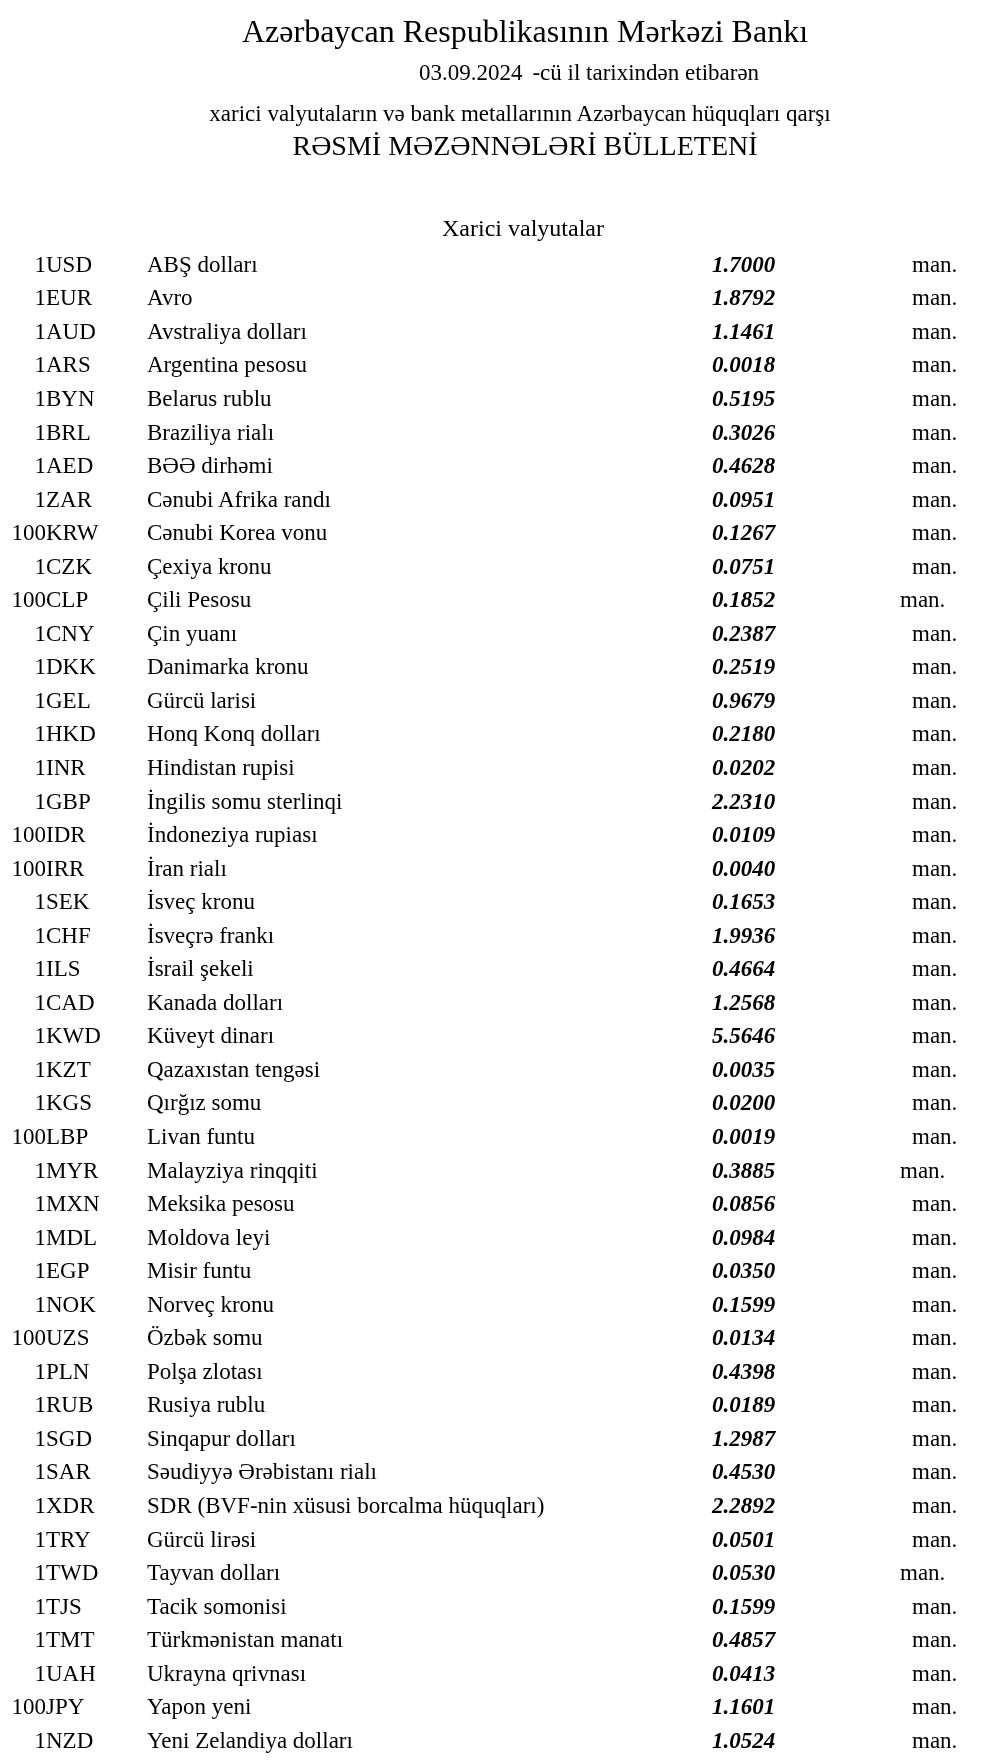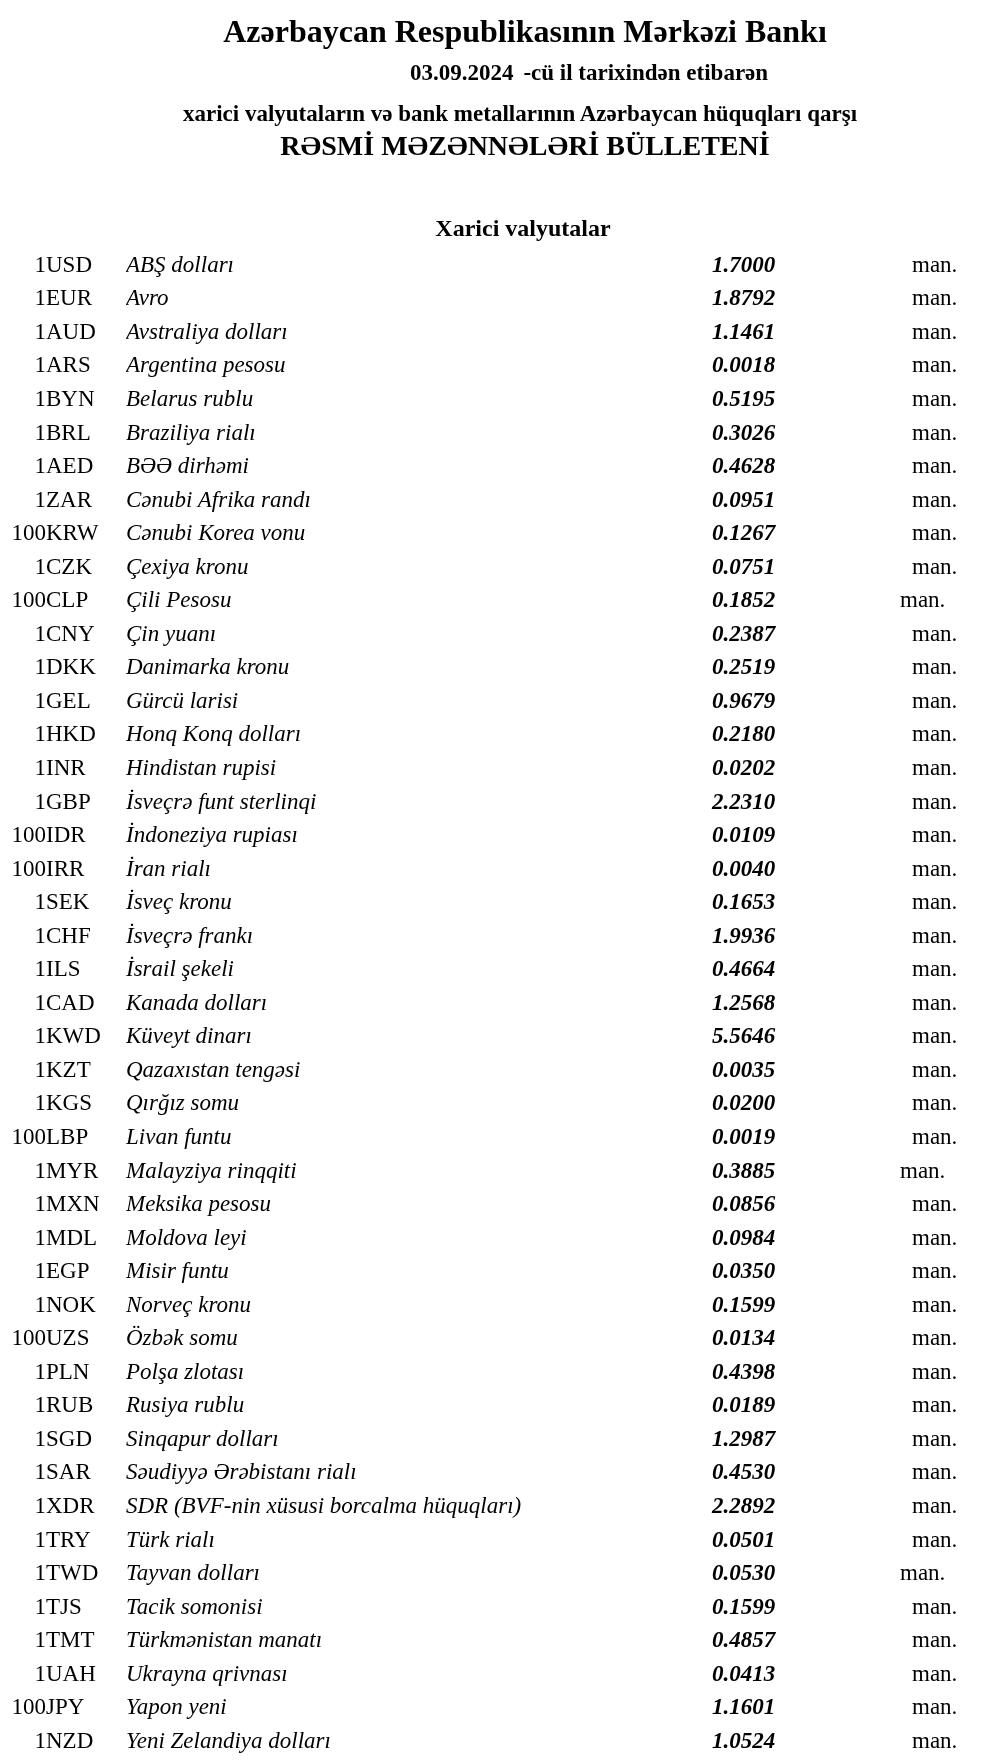--- a/index.html
+++ b/index.html
@@ -12,21 +12,21 @@
     height: 1760px;
     position: relative;
     overflow: hidden;
     font-family: "Liberation Serif", "DejaVu Serif", serif;
     color: #000000;
   }
   .hline {
     position: absolute;
     white-space: nowrap;
     transform: translateX(-50%);
-    font-weight: bold;
+    font-weight: normal;
   }
   .doc-title {
     top: 12px;
     left: 525px;
     font-size: 32px;
     line-height: 38px;
   }
   .doc-date {
     top: 58px;
     left: 589px;
@@ -69,25 +69,24 @@
     text-align: right;
     flex: none;
   }
   .code {
     width: 80px;
     margin-left: 0px;
     text-align: left;
     flex: none;
   }
   .name {
-    margin-left: 0;
+    margin-left: 21px;
     flex: 1 1 auto;
     white-space: nowrap;
     overflow: hidden;
-    font-style: italic;
   }
   .rate {
     width: 178px;
     text-align: left;
     flex: none;
     font-weight: bold;
     font-style: italic;
   }
   .unit {
     width: 110px;
@@ -223,21 +222,21 @@
     <div class="row">
     <span class="qty">1</span>
     <span class="code">INR</span>
     <span class="name">Hindistan rupisi</span>
     <span class="rate">0.0202</span>
     <span class="unit">man.</span>
   </div>
     <div class="row">
     <span class="qty">1</span>
     <span class="code">GBP</span>
-    <span class="name">İsveçrə funt sterlinqi</span>
+    <span class="name">İngilis somu sterlinqi</span>
     <span class="rate">2.2310</span>
     <span class="unit">man.</span>
   </div>
     <div class="row">
     <span class="qty">100</span>
     <span class="code">IDR</span>
     <span class="name">İndoneziya rupiası</span>
     <span class="rate">0.0109</span>
     <span class="unit">man.</span>
   </div>
@@ -377,21 +376,21 @@
     <div class="row">
     <span class="qty">1</span>
     <span class="code">XDR</span>
     <span class="name">SDR (BVF-nin xüsusi borcalma hüquqları)</span>
     <span class="rate">2.2892</span>
     <span class="unit">man.</span>
   </div>
     <div class="row">
     <span class="qty">1</span>
     <span class="code">TRY</span>
-    <span class="name">Türk rialı</span>
+    <span class="name">Gürcü lirəsi</span>
     <span class="rate">0.0501</span>
     <span class="unit">man.</span>
   </div>
     <div class="row tight">
     <span class="qty">1</span>
     <span class="code">TWD</span>
     <span class="name">Tayvan dolları</span>
     <span class="rate">0.0530</span>
     <span class="unit">man.</span>
   </div>

